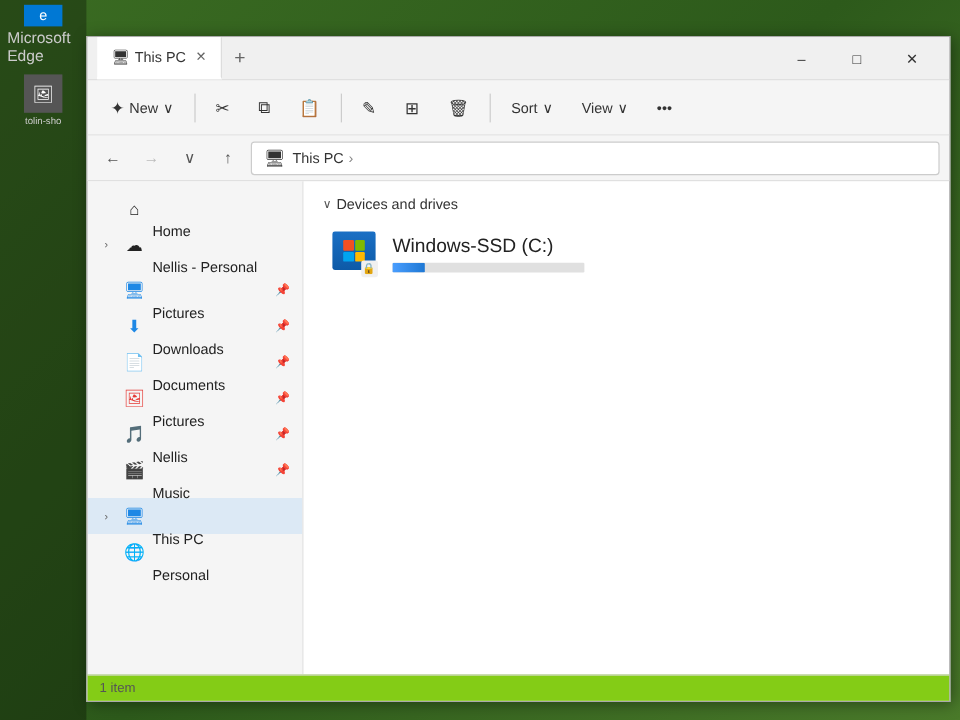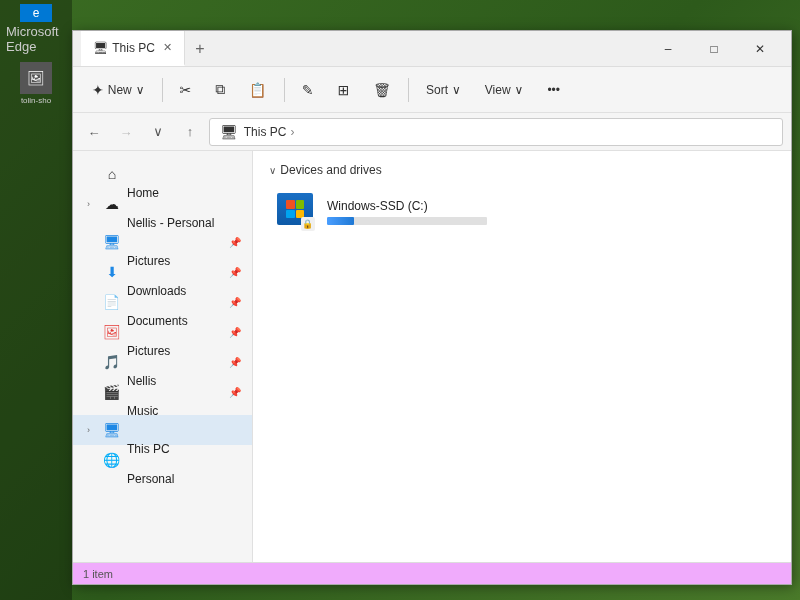--- a/index.html
+++ b/index.html
@@ -351,21 +351,21 @@
       align-items: center;
       justify-content: center;
       font-size: 9px;
     }
 
     .drive-info {
       flex: 1;
     }
 
     .drive-name {
-      font-size: 12px;
+      font-size: 16px;
       color: #222;
       margin-bottom: 4px;
     }
 
     .drive-bar-wrapper {
       width: 160px;
       height: 8px;
       background: #e0e0e0;
       border-radius: 1px;
       overflow: hidden;
@@ -379,21 +379,21 @@
     }
 
     .drive-space {
       font-size: 11px;
       color: #555;
     }
 
     
     .status-bar {
       height: 22px;
-      background: #f0abfc;
+      background: #84cc16;
       border-top: 1px solid #ddd;
       display: flex;
       align-items: center;
       padding: 0 10px;
       font-size: 11px;
       color: #555;
       flex-shrink: 0;
     }
   </style>
 </head>

